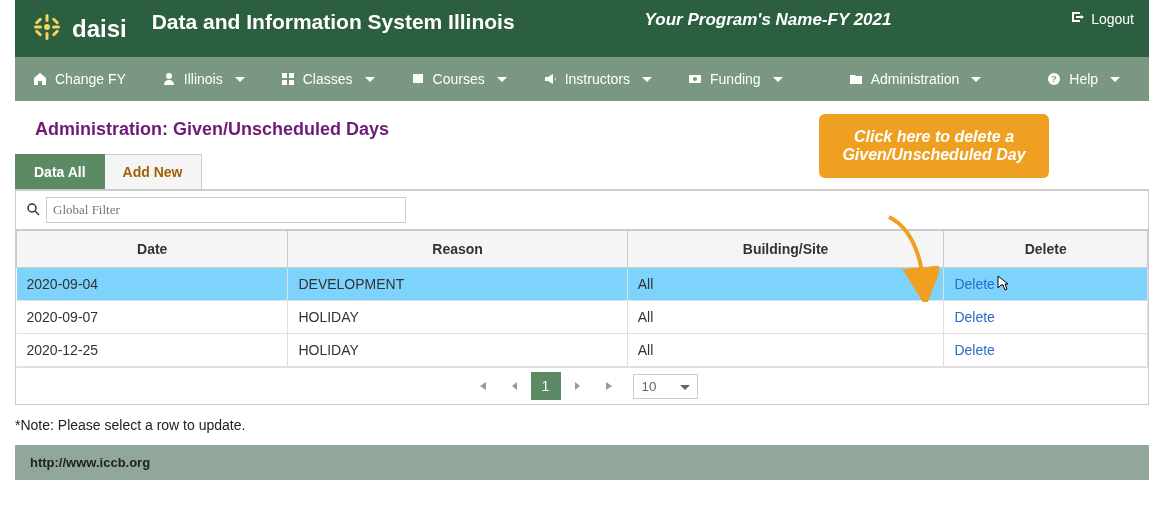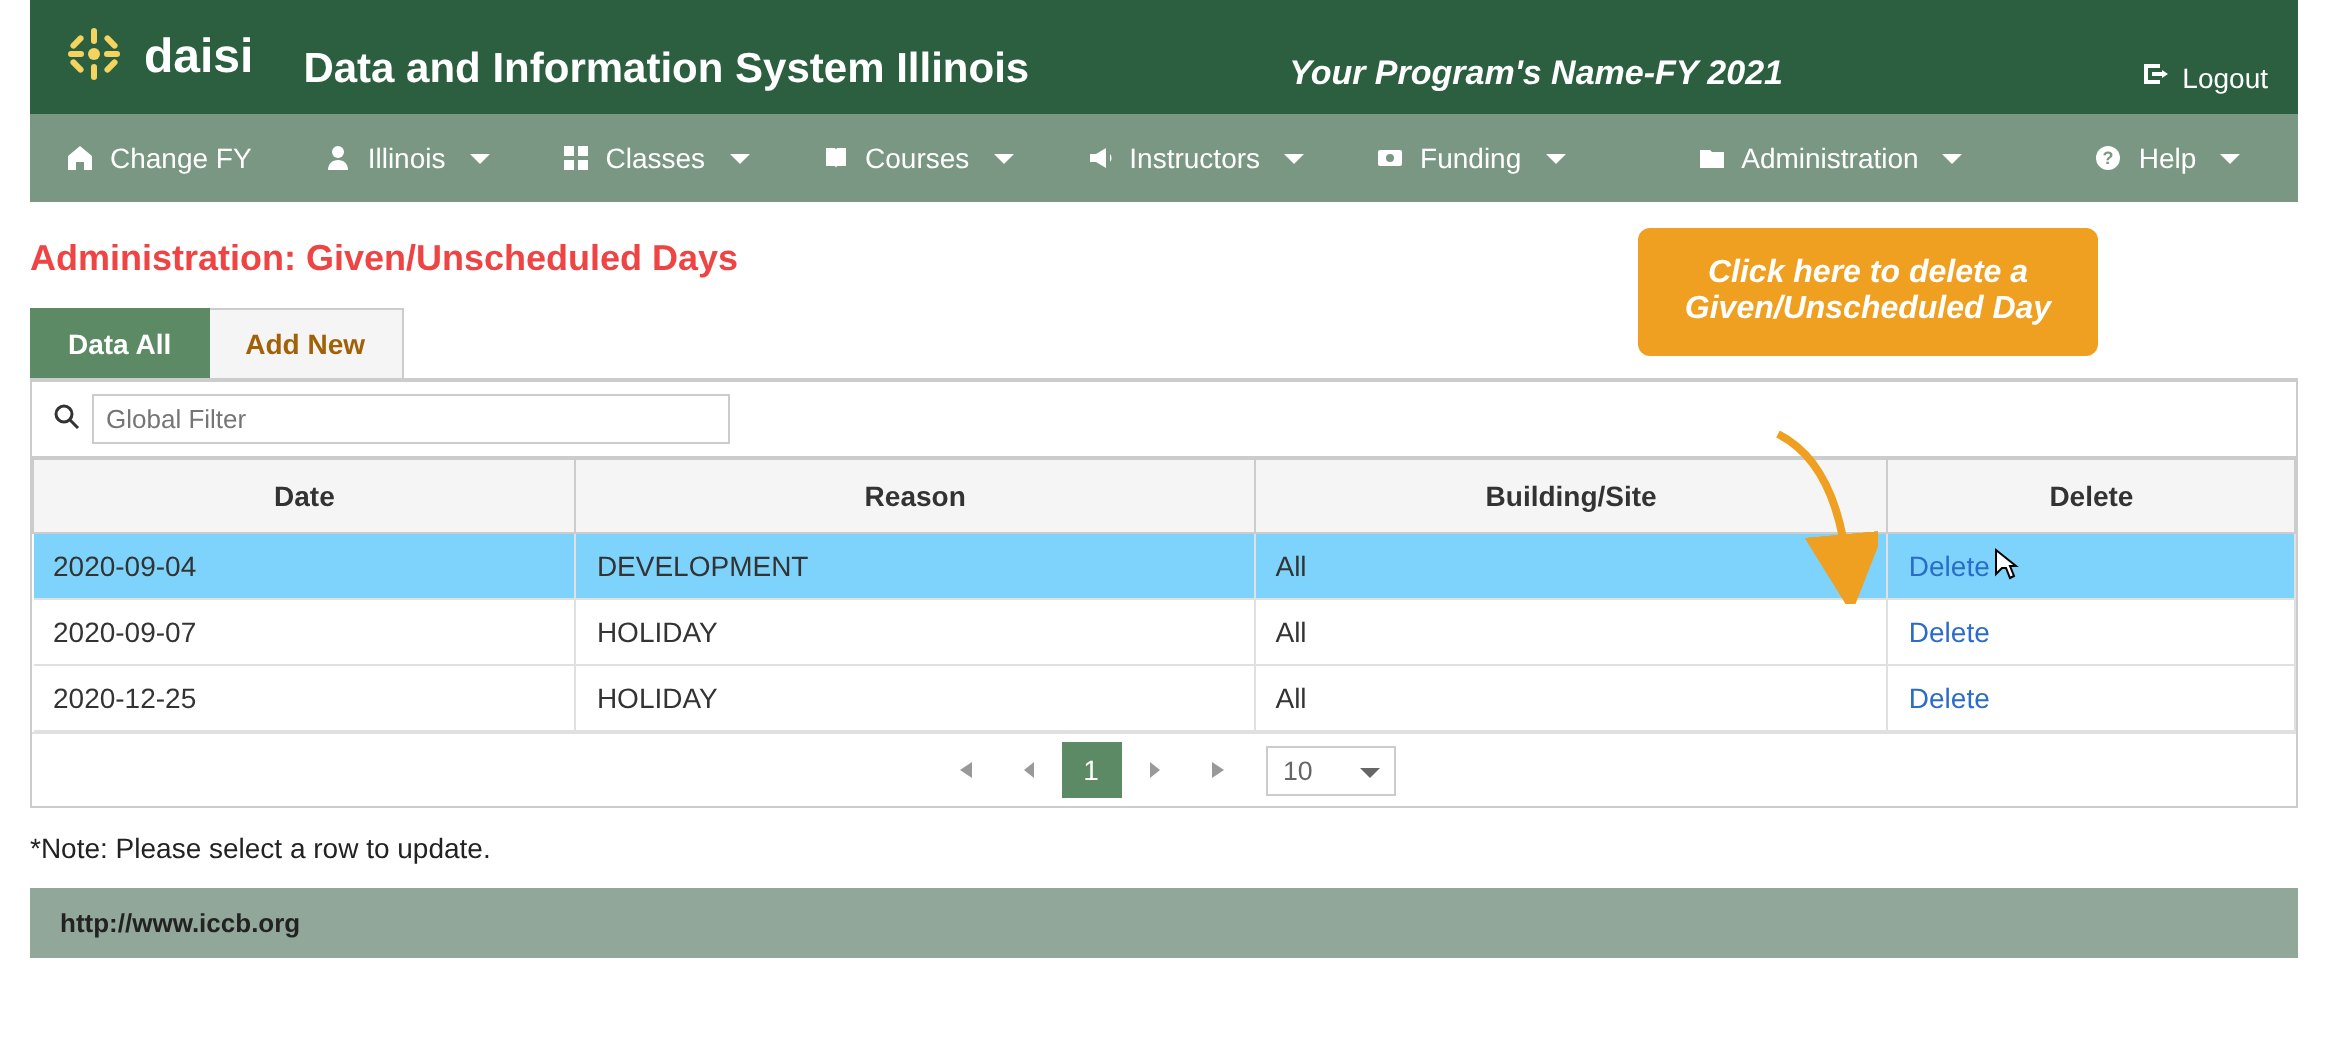--- a/index.html
+++ b/index.html
@@ -1,45 +1,45 @@
 <!DOCTYPE html>
 <html><head>
   <meta charset="utf-8">
   <style>
     * { box-sizing: border-box; margin: 0; padding: 0; }
     body { font-family: Arial, Helvetica, sans-serif; font-size: 14px; color: #333; background: #fff; }
     .container { width: 1164px; margin: 0 auto; padding: 0 15px; }
 
-    .header-bar { background: #2c5f3f; padding: 10px 15px; display: flex; align-items: flex-end; color: #fff; }
+    .header-bar { background: #2c5f3f; padding: 10px 15px; display: flex; align-items: flex-start; color: #fff; }
     .logo { display: flex; align-items: center; margin-right: 25px; }
     .logo-icon { margin-right: 8px; }
     .logo-text { font-size: 24px; font-weight: bold; color: #fff; }
     .system-title { font-size: 21px; font-weight: bold; color: #fff; }
     .program-name { font-size: 17px; font-style: italic; font-weight: bold; color: #fff; margin-left: 130px; }
     .logout { margin-left: auto; color: #fff; text-decoration: none; display: flex; align-items: center; gap: 6px; font-size: 14px; }
 
     .nav-bar { background: #7a9783; display: flex; padding: 0; }
     .nav-item { color: #fff; padding: 14px 18px; display: flex; align-items: center; gap: 8px; font-size: 14px; cursor: pointer; }
     .nav-icon { width: 14px; height: 14px; display: inline-flex; align-items: center; justify-content: center; }
     .caret-down { width: 0; height: 0; border-left: 5px solid transparent; border-right: 5px solid transparent; border-top: 5px solid #fff; margin-left: 4px; }
 
-    .page-title { font-size: 18px; font-weight: bold; color: #ef4444; padding: 18px 0 14px 0; }
+    .page-title { font-size: 18px; font-weight: bold; color: #701a75; padding: 18px 0 14px 0; margin-left: 20px; }
 
     .tabs-container { position: relative; }
     .tabs { display: flex; border-bottom: 1px solid #ccc; }
     .tab { padding: 9px 18px; background: #f5f5f5; border: 1px solid #ccc; border-bottom: none; margin-right: 0; cursor: pointer; font-size: 14px; font-weight: bold; color: #a16207; }
     .tab.active { background: #5c8a64; color: #fff; border-color: #5c8a64; }
     .tab + .tab { border-left: none; }
 
     .callout { position: absolute; right: 100px; top: -40px; background: #f0a020; color: #fff; padding: 14px 20px; border-radius: 6px; font-style: italic; font-weight: bold; text-align: center; font-size: 16px; width: 230px; z-index: 10; }
     .callout-arrow { position: absolute; right: 210px; top: 58px; z-index: 9; }
 
     .table-wrapper { border: 1px solid #ccc; }
     .filter-bar { padding: 6px 10px; border-bottom: 1px solid #ccc; display: flex; align-items: center; gap: 6px; }
-    .filter-input { width: 319px; padding: 4px 6px; border: 1px solid #ccc; font-size: 13px; }
+    .filter-input { width: 360px; padding: 4px 6px; border: 1px solid #ccc; font-size: 13px; font-family: Liberation Serif, serif; }
     .search-icon { width: 14px; height: 14px; }
 
     table { width: 100%; border-collapse: collapse; }
     th { background: #f5f5f5; border: 1px solid #ccc; padding: 10px; text-align: center; font-size: 14px; font-weight: bold; }
     td { border: 1px solid #e0e0e0; border-left: none; border-right: 1px solid #e0e0e0; padding: 8px 10px; font-size: 14px; }
     td:first-child { border-left: none; }
     tbody tr:first-child { background: #7dd3fc; }
     .delete-link { color: #2a6cc7; cursor: pointer; }
     .delete-cell { position: relative; }
     .cursor-icon { position: absolute; left: 50px; top: 6px; }

